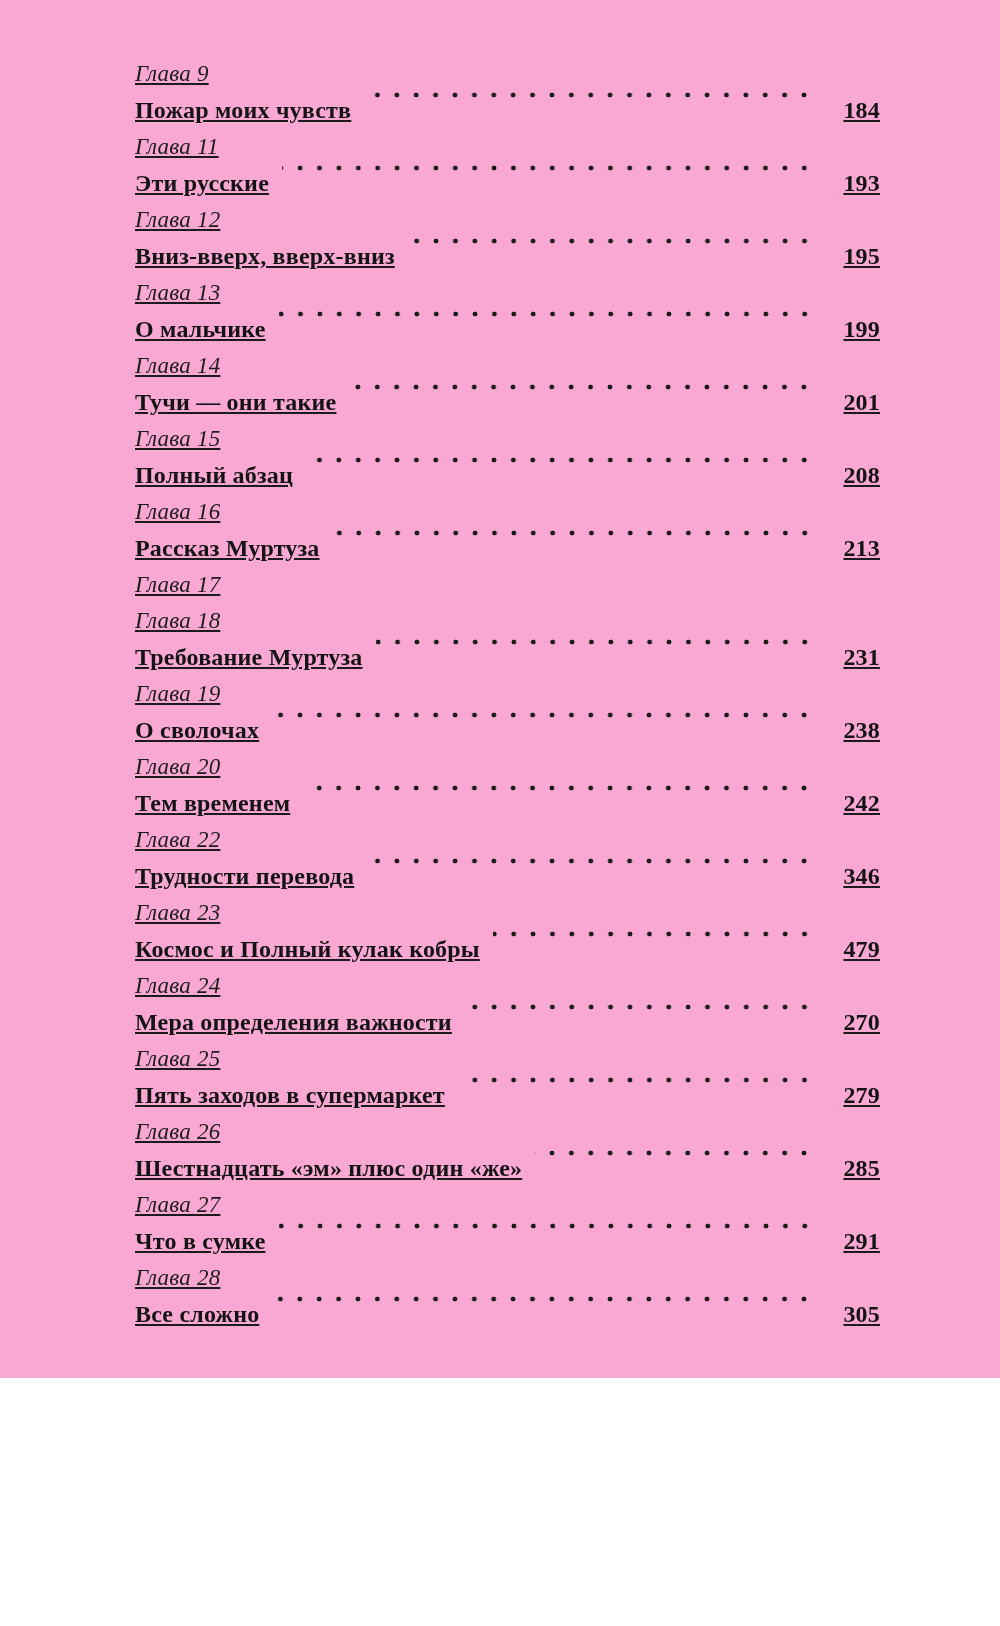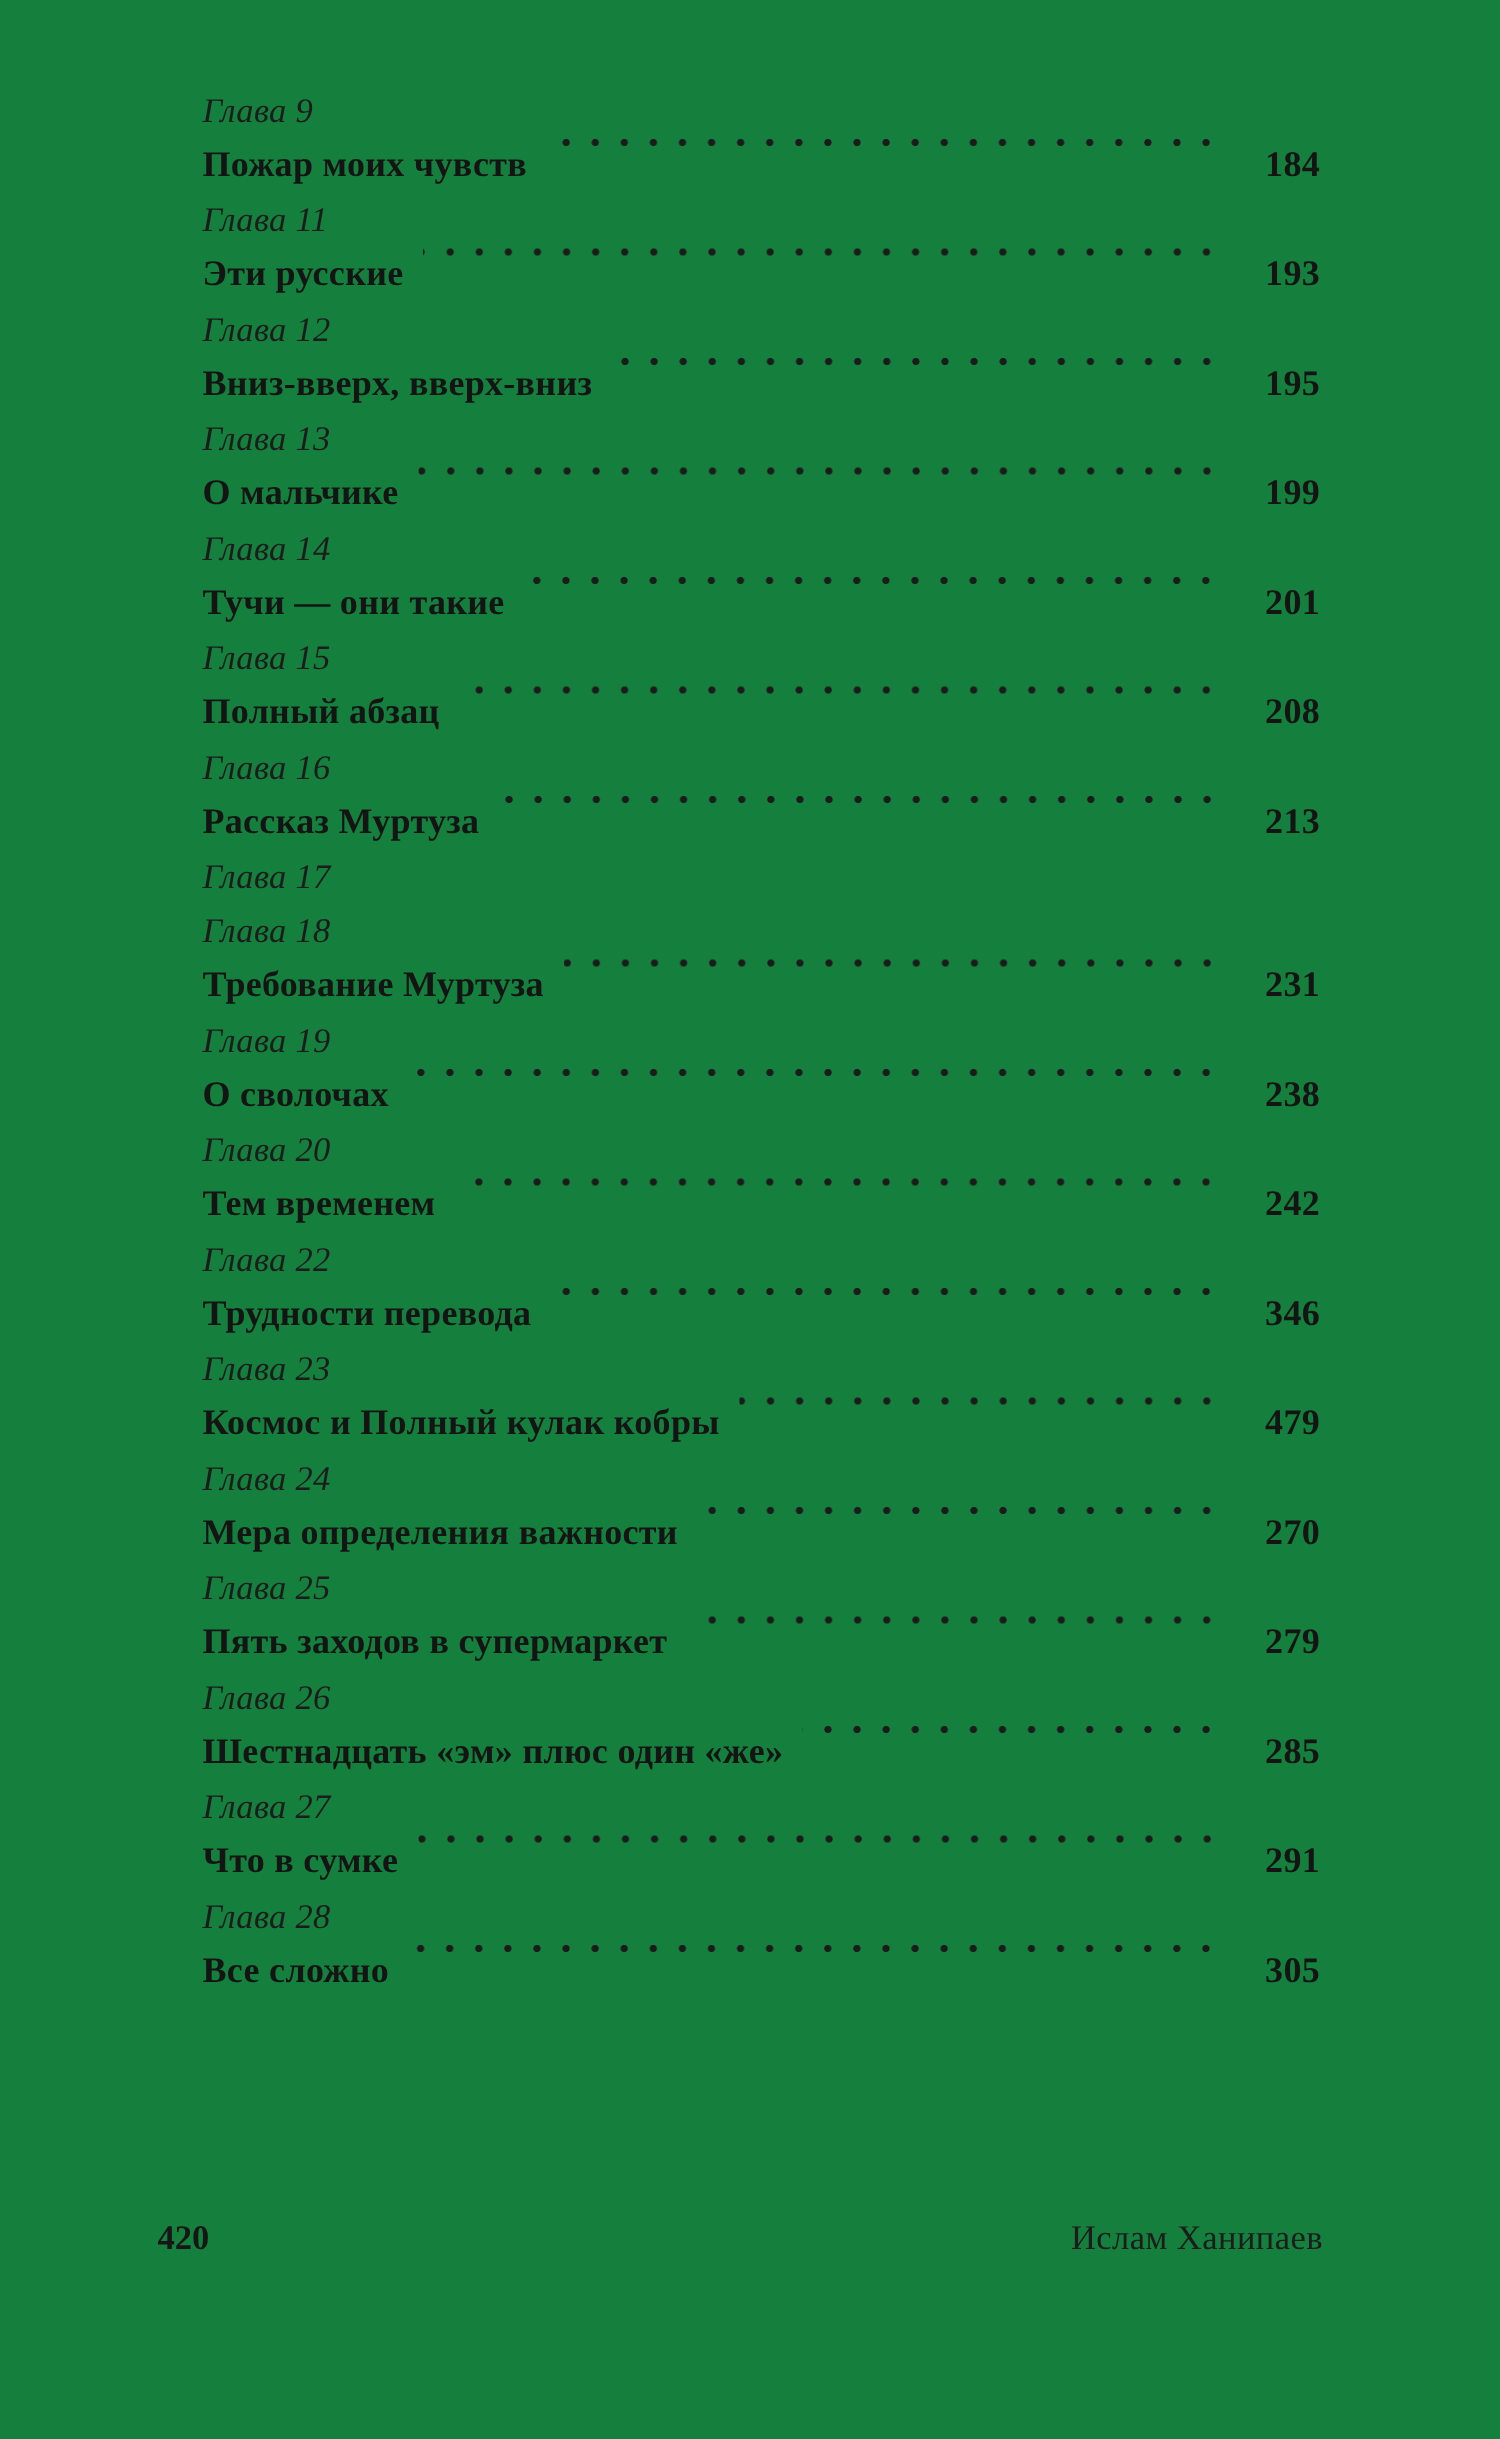--- a/index.html
+++ b/index.html
@@ -9,25 +9,26 @@
   }
 
   body {
     font-family: "Liberation Serif", "DejaVu Serif", serif;
     color: #1b1b1b;
   }
 
   .page {
     position: relative;
     width: 1000px;
-    height: 1626px;
+    height: 1378px;
     margin: 0 auto;
-    background: #15803d;
+    background: #f9a8d4;
     padding: 56px 120px 0 135px;
     overflow: hidden;
+    text-decoration: underline;
   }
 
   .toc { width: 100%; }
 
   .entry { width: 100%; }
 
   .chapter-label {
     font-style: italic;
     font-size: 23px;
     line-height: 36px;

